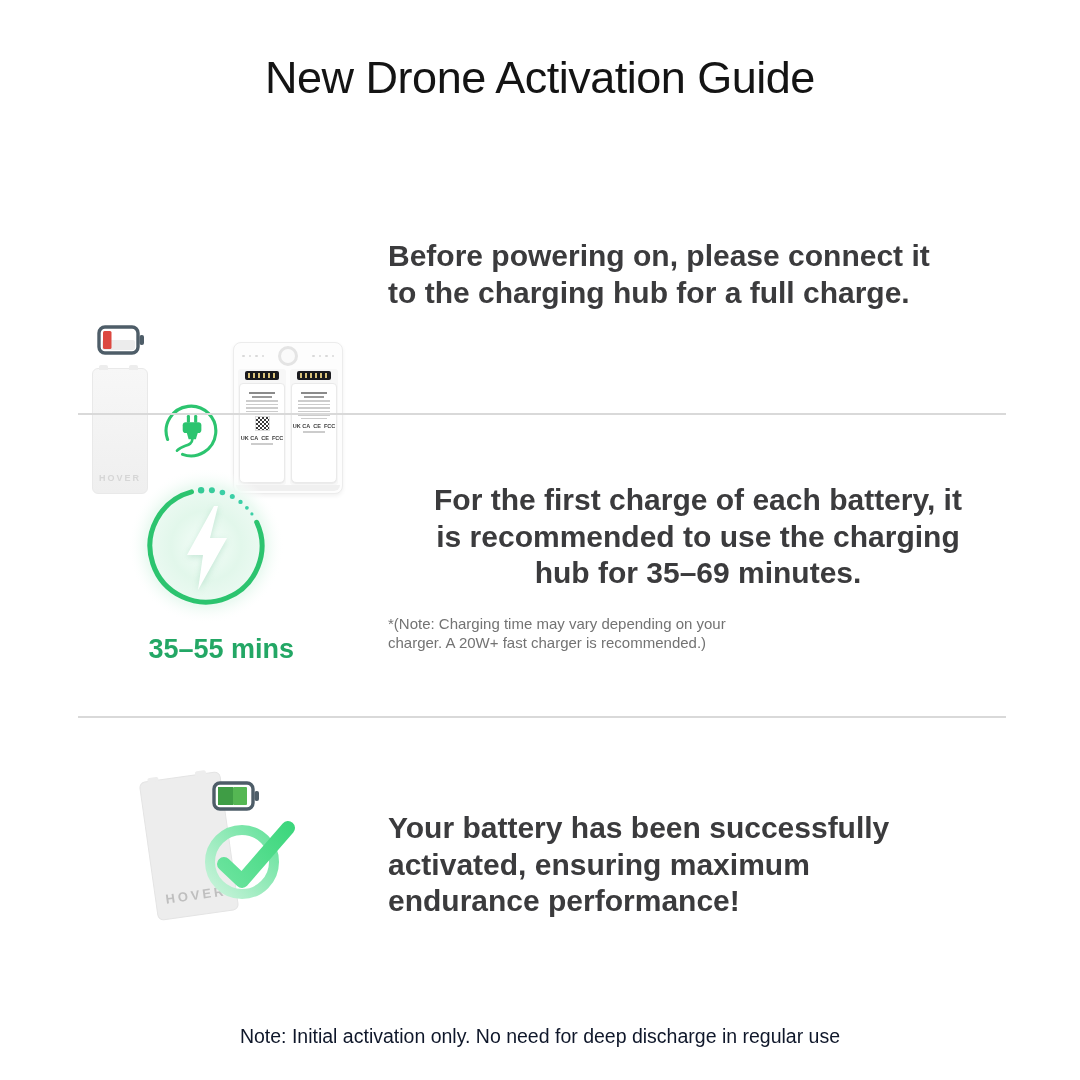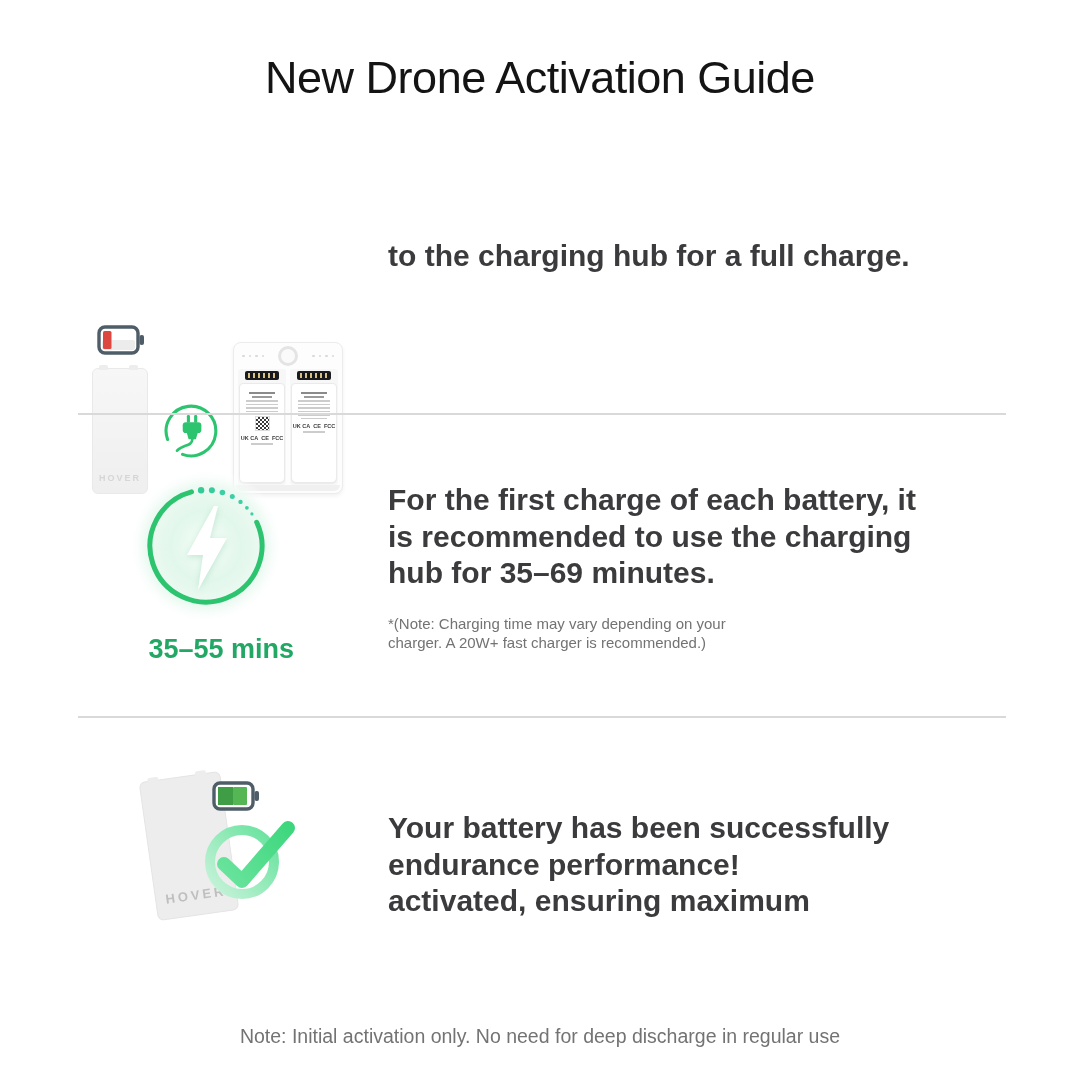--- a/index.html
+++ b/index.html
@@ -7,21 +7,21 @@
         font-family:"Liberation Sans", sans-serif;}
   .abs{position:absolute;}
 
   .title{left:0;top:52px;width:1080px;text-align:center;font-size:45px;font-weight:400;
          color:#141414;letter-spacing:-0.5px;}
 
   .divider{left:78px;width:928px;height:2px;background:#d9d9d9;}
 
   .bold-text{font-size:30px;font-weight:700;color:#3b3b3d;line-height:1.22;}
   .note-text{font-size:15px;font-weight:400;color:#737373;line-height:1.28;}
-  .footer-note{left:0;top:1025px;width:1080px;text-align:center;font-size:19.5px;color:#737373;}
+  .footer-note{left:0;top:1025px;width:1080px;text-align:center;font-size:19.5px;color:#0f172a;}
 
   
   .battery-vertical{left:92px;top:218px;width:54px;height:124px;border-radius:6px;
       background:linear-gradient(180deg,#f7f7f7,#efefef);border:1px solid #e9e9e9;}
   .battery-vertical .tab{position:absolute;top:-4px;width:9px;height:5px;background:#ededed;border-radius:2px 2px 0 0;}
   .battery-vertical .tab.t1{left:6px;} .battery-vertical .tab.t2{left:36px;}
   .battery-vertical .brand{position:absolute;bottom:10px;left:0;width:100%;text-align:center;
       font-size:9px;font-weight:700;letter-spacing:2px;color:#d6d6d6;}
 
   
@@ -150,20 +150,21 @@
               </div>
               <div class="lline" style="width:60%;"></div>
             </div>
           </div>
         </div>
       </div>
       <div class="hub-base"></div>
     </div>
 
     <div class="abs bold-text" style="left:388px;top:88px;width:620px;">
+      <div>Before powering on, please connect it</div>
       <div>to the charging hub for a full charge.</div>
     </div>
   </div>
 
   <div class="abs divider" style="top:413px;"></div>
 
   <div class="abs" style="left:0;top:460px;width:1080px;height:220px;">
 
     <svg class="abs" style="left:128px;top:8px;" width="156" height="156" viewBox="0 0 156 156">
       <defs>
@@ -181,21 +182,21 @@
       <circle cx="94.4" cy="24.5" r="2.8" fill="#3bcfa6"></circle>
       <circle cx="104.3" cy="28.6" r="2.5" fill="#3bcfa6"></circle>
       <circle cx="112.5" cy="33.9" r="2.2" fill="#3bcfa6"></circle>
       <circle cx="118.9" cy="39.8" r="1.9" fill="#3bcfa6"></circle>
       <circle cx="123.9" cy="45.9" r="1.6" fill="#3bcfa6"></circle>
       <path d="M86 38 L59 87 L75 87 L70 122 L99 70 L82 70 L90 38 Z" fill="#ffffff" style="filter:drop-shadow(0 2px 3px rgba(0,140,70,0.18));"></path>
     </svg>
 
     <div class="abs mins-label" style="top:174px;left:118px;">35–55 mins</div>
 
-    <div class="abs bold-text" style="left:388px;top:22px;width:620px;">
+    <div class="abs bold-text" style="left:388px;top:22px;width:620px;text-align:center;">
       <div>For the first charge of each battery, it</div>
       <div>is recommended to use the charging</div>
       <div>hub for 35–69 minutes.</div>
     </div>
     <div class="abs note-text" style="left:388px;top:154px;width:560px;">
       <div>*(Note: Charging time may vary depending on your</div>
       <div>charger. A 20W+ fast charger is recommended.)</div>
     </div>
   </div>
 
@@ -226,20 +227,20 @@
           <stop offset="0%" stop-color="#6fe5a1"></stop>
           <stop offset="100%" stop-color="#3cd67c"></stop>
         </linearGradient>
       </defs>
       <circle cx="42" cy="50" r="32" fill="none" stroke="url(#cg)" stroke-width="10"></circle>
       <path d="M24 52 L42 69 L88 16" fill="none" stroke="url(#ck)" stroke-width="14" stroke-linecap="round" stroke-linejoin="round"></path>
     </svg>
 
     <div class="abs bold-text" style="left:388px;top:50px;width:580px;">
       <div>Your battery has been successfully</div>
+      <div>activated, ensuring maximum</div>
       <div>endurance performance!</div>
-      <div>activated, ensuring maximum</div>
     </div>
   </div>
 
   <div class="abs footer-note">Note: Initial activation only. No need for deep discharge in regular use</div>
 
 </div>
 
 </body></html>

